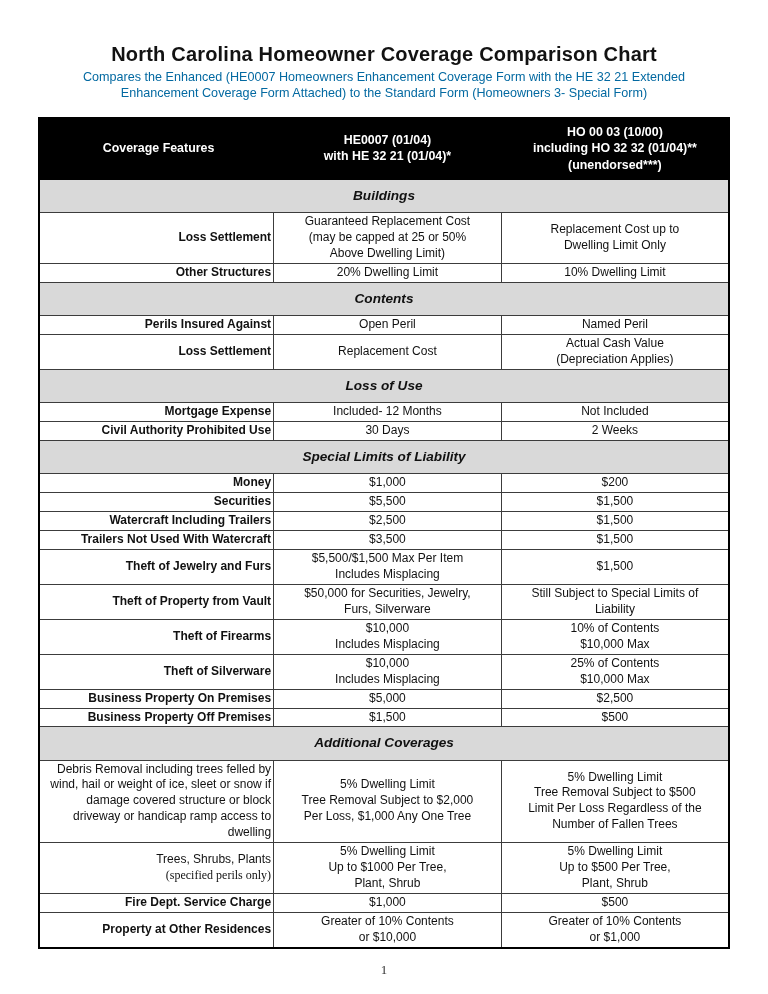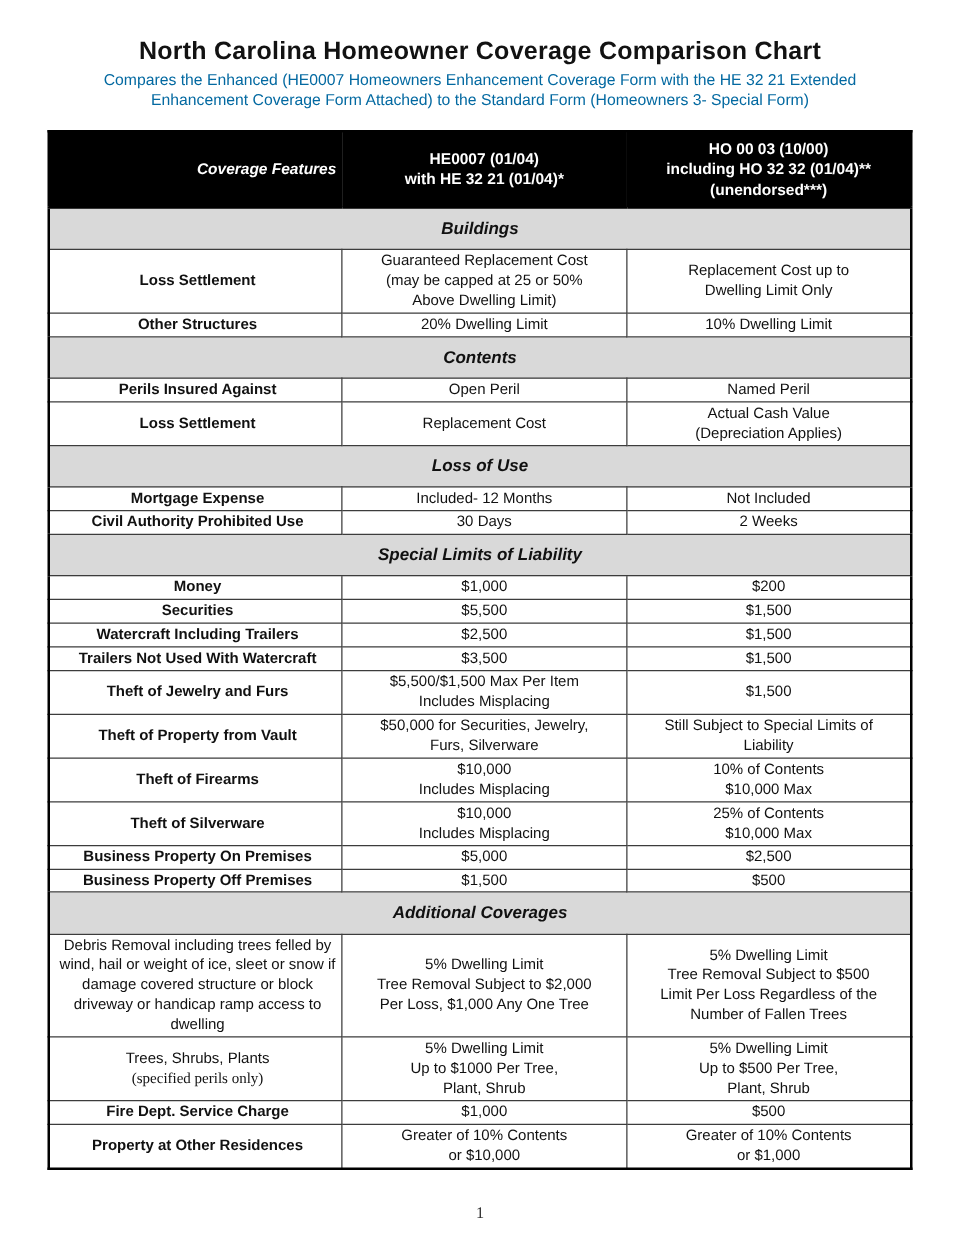--- a/index.html
+++ b/index.html
@@ -6,21 +6,21 @@
   .page{
     position:relative;
     width:768px;height:994px;
     background:#ffffff;
     font-family:"Liberation Sans","DejaVu Sans",sans-serif;
     color:#111;
     overflow:hidden;
   }
   .title{
     margin:0;
-    padding-top:30px;
+    padding-top:43px;
     text-align:center;
     font-size:20px;
     font-weight:bold;
     letter-spacing:.2px;
     color:#121212;
   }
   .subtitle{
     margin:3px auto 0;
     width:700px;
     text-align:center;
@@ -50,37 +50,36 @@
     color:#fff;
     font-weight:bold;
     font-size:12.4px;
     padding:5px 4px;
     text-align:center;
     white-space:pre-line;
     border-color:#000;
     border-bottom:2px solid #000;
   }
   .cmp thead th.hf{
-    text-align:right;
+    text-align:center;
     padding-left:8px;
-    font-style:italic;
   }
   tr.band td{
     background:#d9d9d9;
     font-weight:bold;
     font-style:italic;
     text-align:center;
     font-size:13.6px;
     padding:7px 2px;
     border-left:2px solid #000;
     border-right:2px solid #000;
   }
   td.f{
     font-weight:bold;
-    text-align:center;
+    text-align:right;
     padding:1px 2px 1px 5px;
     white-space:pre-line;
   }
   td.v{
     text-align:center;
     padding:1px 3px;
     white-space:pre-line;
   }
   .fb{font-weight:normal;}
   .fr{font-weight:normal;}

